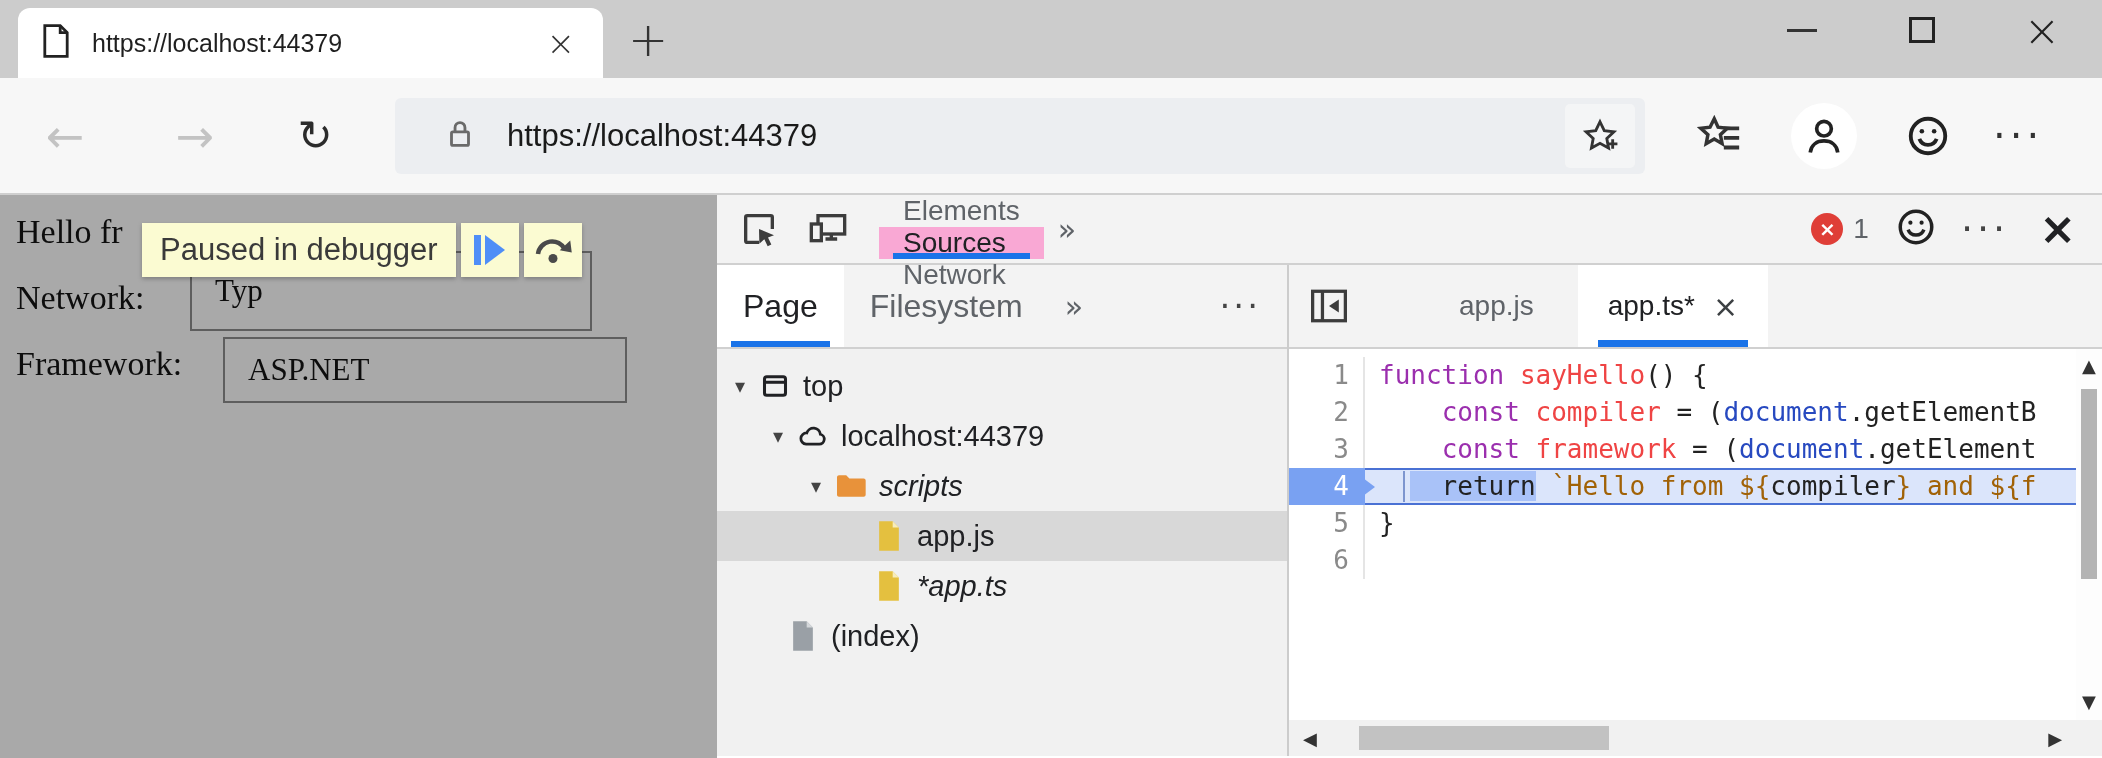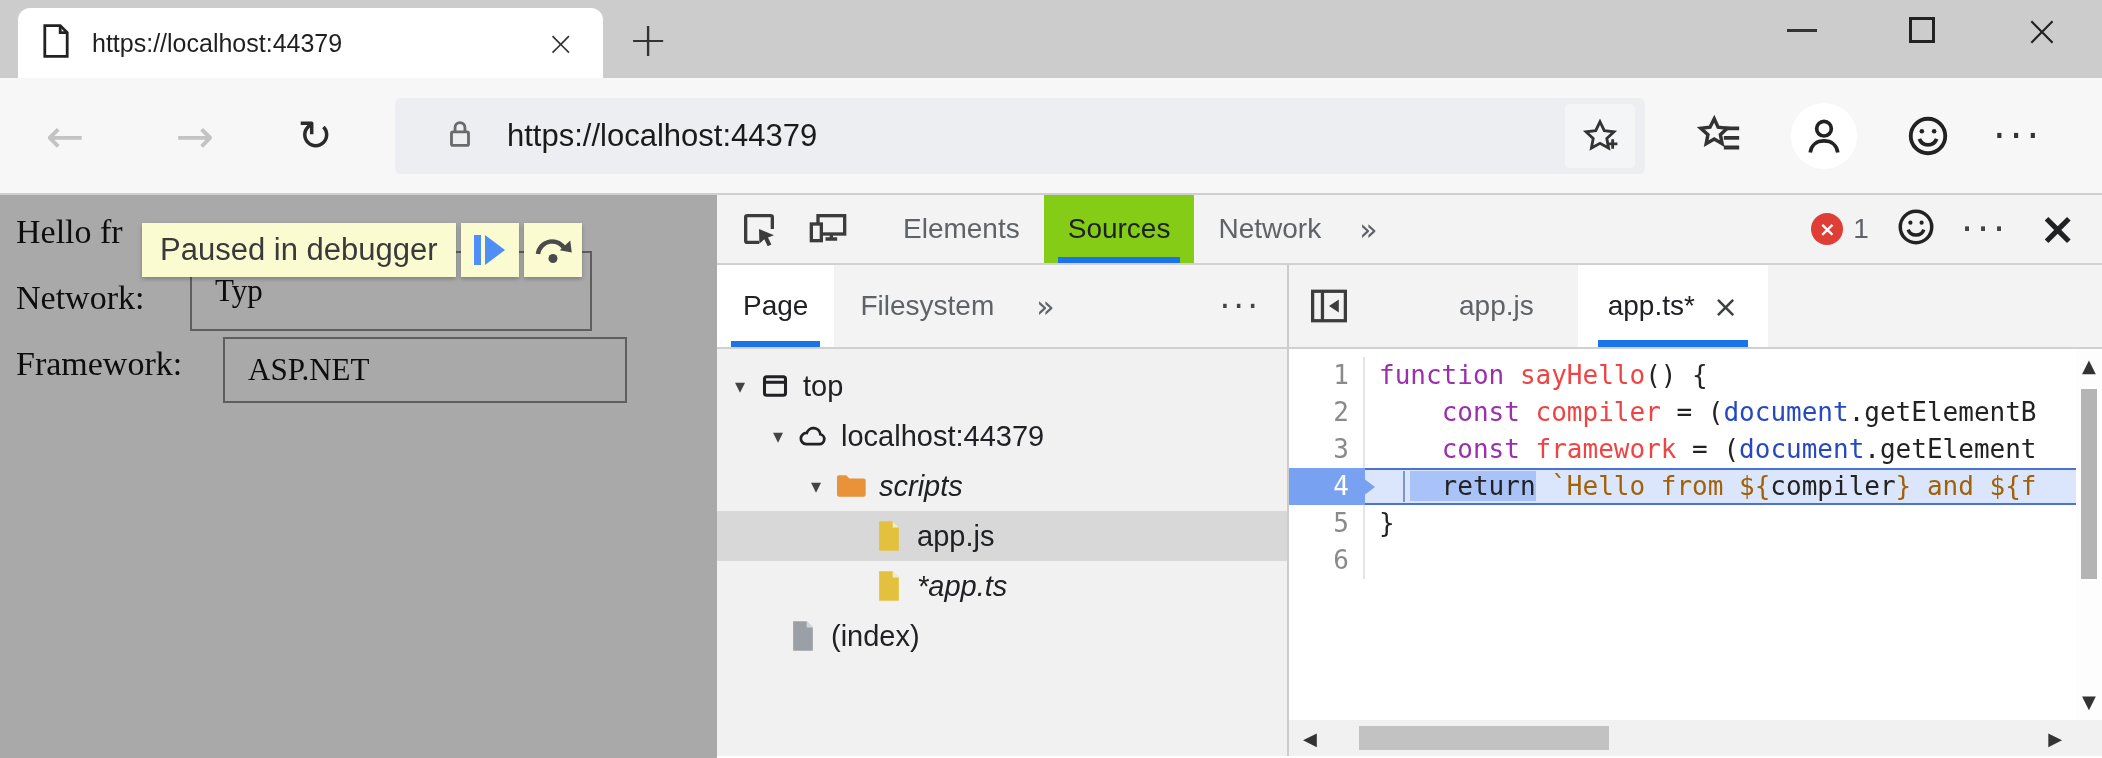--- a/index.html
+++ b/index.html
@@ -58,38 +58,38 @@
   .resume-ico { display:flex; align-items:center; }
   .resume-ico .rbar { width:7px; height:30px; background:#4f8ef7; margin-right:4px; }
   .resume-ico .rtri { width:0; height:0; border-left:20px solid #4f8ef7; border-top:15px solid transparent; border-bottom:15px solid transparent; }
 
   
   .devtools { position:relative; width:1385px; height:563px; background:#fff; color:#5f6368; }
   .dt-toolbar { height:70px; background:#f3f3f3; border-bottom:2px solid #d0d0d0;
                 display:flex; align-items:stretch; }
   .dt-ico { display:flex; align-items:center; padding:0 14px; }
   .dt-ico:first-child { padding-left:22px; }
-  .dt-tabs { display:flex; margin-left:16px; }
+  .dt-tabs { display:flex; margin-left:16px;flex-direction:column; }
   .dt-tab { display:flex; align-items:center; padding:0 24px; font-size:28px; position:relative; cursor:default; }
-  .dt-tab.active { background:#84cc16; color:#202124; }
+  .dt-tab.active { background:#f9a8d4; color:#202124; }
   .dt-tab.active::after { content:""; position:absolute; left:14px; right:14px; bottom:0; height:6px; background:#1a73e8; }
   .dt-chev { display:flex; align-items:center; font-size:30px; padding:0 14px; }
   .dt-right { margin-left:auto; display:flex; align-items:center; }
   .err-badge { width:32px; height:32px; border-radius:50%; background:#df3e37; color:#fff;
                font-size:20px; font-weight:bold; display:flex; align-items:center; justify-content:center; }
   .err-count { font-size:28px; margin:0 26px 0 10px; }
   .dt-dots { font-size:38px; letter-spacing:4px; margin:0 24px; color:#444; }
   .dt-close { font-size:44px; font-weight:bold; color:#202124; margin:0 26px 0 6px; line-height:1; }
 
   .dt-main { display:flex; height:491px; }
 
   
   .navigator { width:572px; border-right:2px solid #cccccc; display:flex; flex-direction:column; }
   .nav-header { height:84px; background:#f3f3f3; border-bottom:2px solid #d0d0d0; display:flex; align-items:stretch; }
-  .sp-tab { display:flex; align-items:center; padding:0 26px; font-size:28px; position:relative; }
+  .sp-tab { display:flex; align-items:center; padding:0 26px; font-size:32px; position:relative; }
   .sp-tab.active { background:#fff; color:#202124; }
   .sp-tab.active::after { content:""; position:absolute; left:14px; right:14px; bottom:0; height:6px; background:#1a73e8; }
   .sp-chev { display:flex; align-items:center; font-size:30px; padding:0 16px; }
   .sp-dots { margin-left:auto; display:flex; align-items:center; font-size:34px; letter-spacing:3px; color:#444; padding-right:26px; }
   .tree { flex:1; background:#f1f1f1; padding-top:12px; overflow:hidden; }
   .tree-row { height:50px; display:flex; align-items:center; font-size:29px; color:#202124; }
   .tree-row.selected { background:#d8d8d8; }
   .tree-caret { width:30px; font-size:20px; color:#444; text-align:center; flex:none; }
   .ticon { width:40px; display:flex; align-items:center; justify-content:center; flex:none; margin-right:8px; }
   .tree-label.italic { font-style:italic; }

